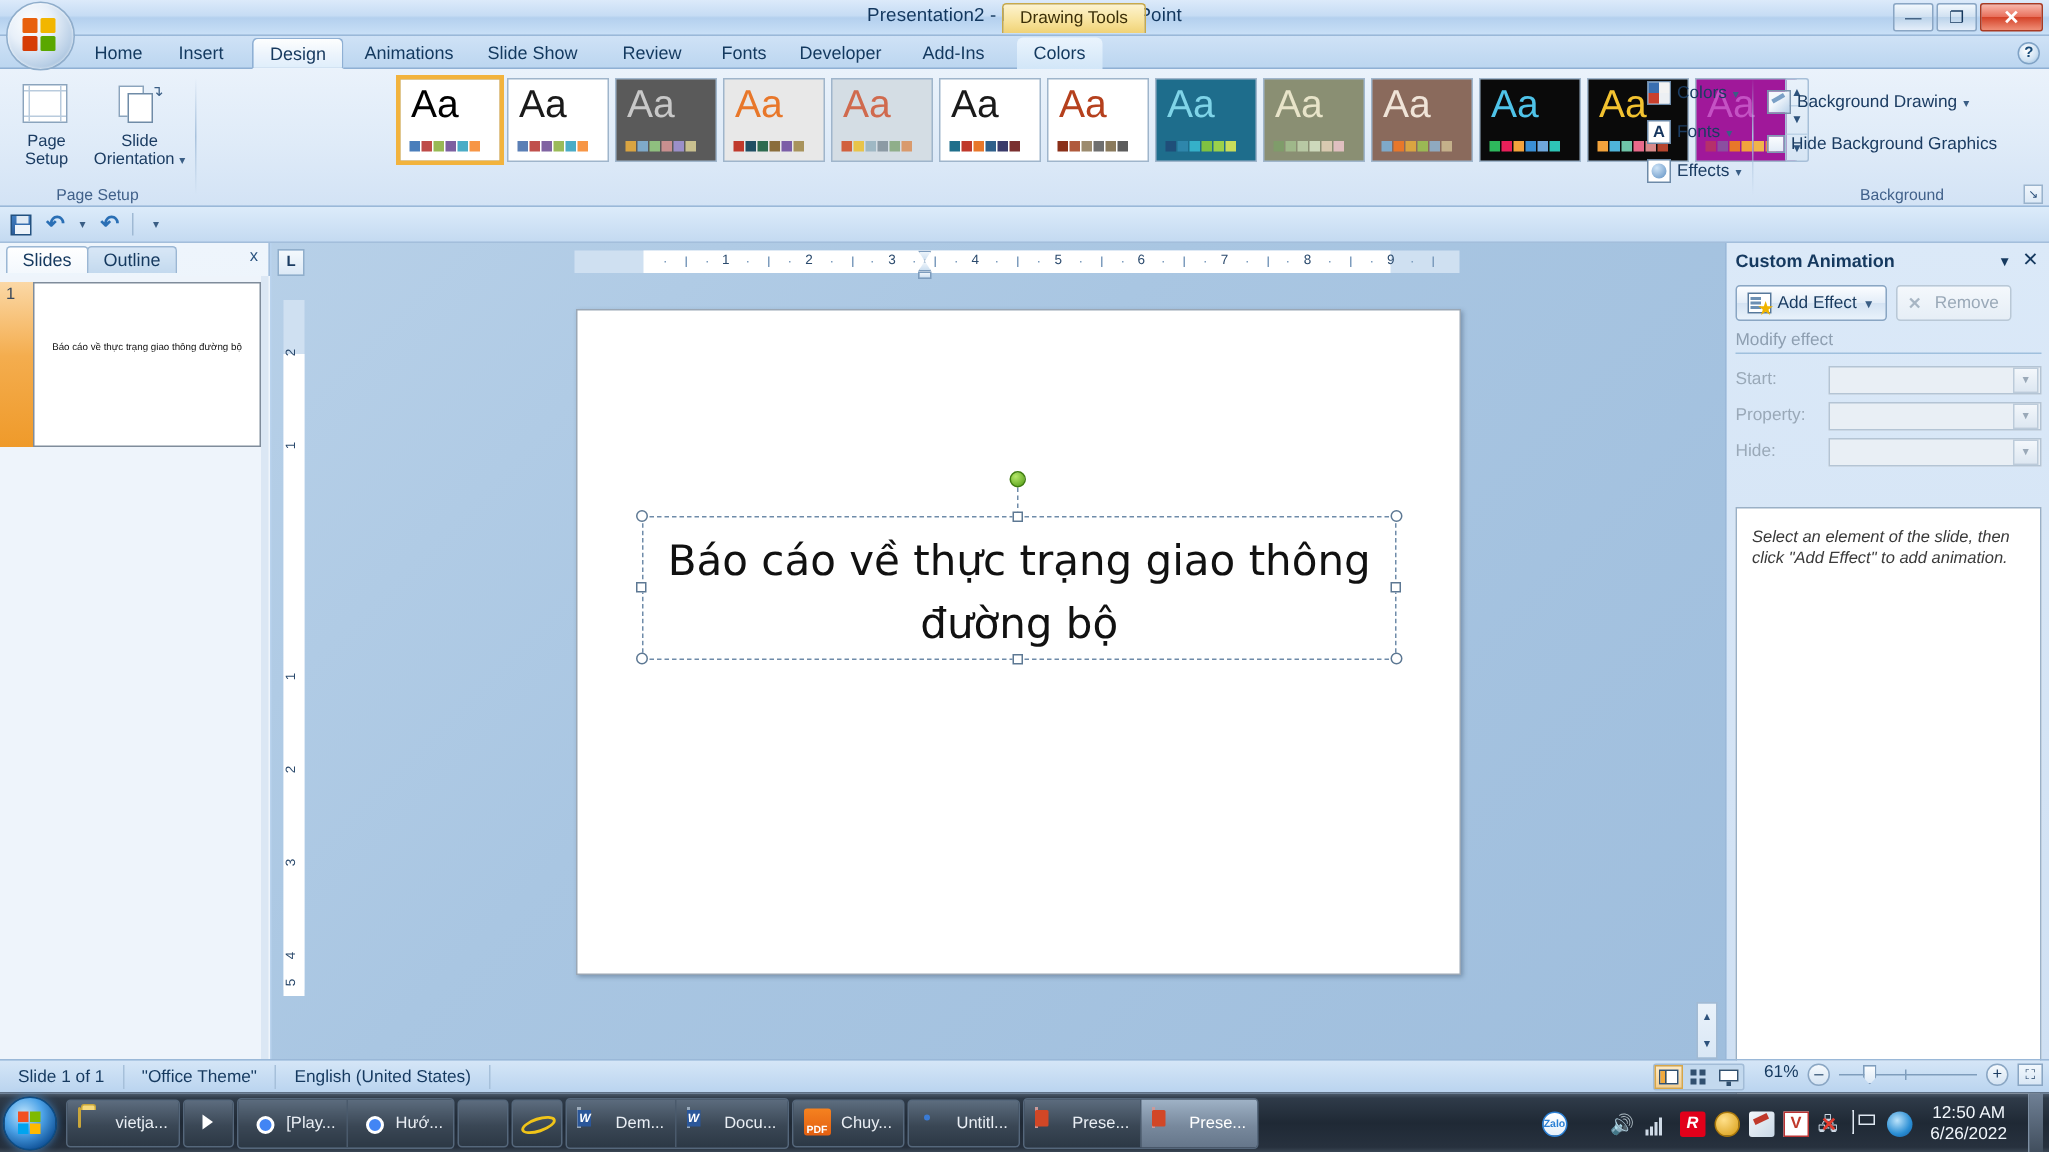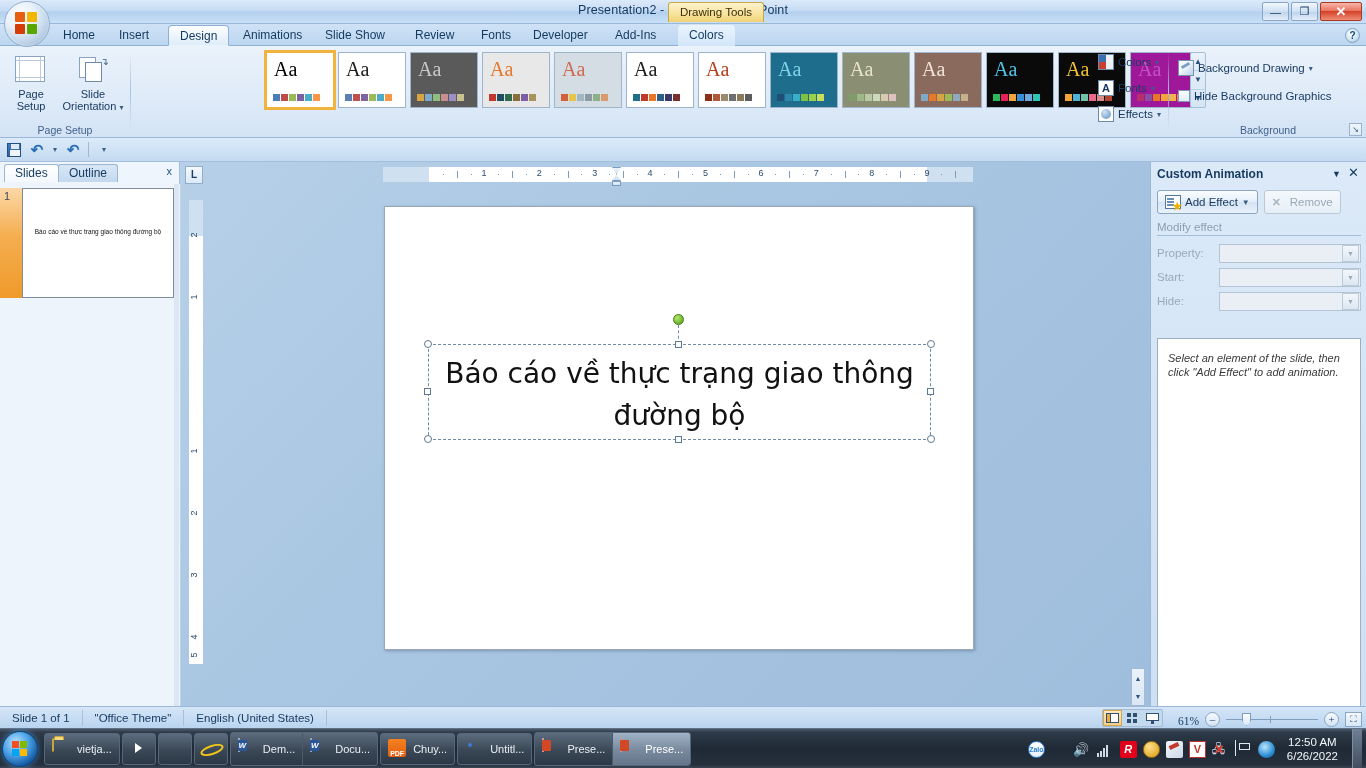--- a/index.html
+++ b/index.html
@@ -113,21 +113,21 @@
   .soico .pg2{position:absolute;left:8px;top:6px;width:17px;height:20px;background:#fff;border:1px solid #6f8ba7;}
   .soico .arr{position:absolute;right:0;top:0;font-size:10px;color:#3a5e85;}
 
   
   .themes-wrap{position:absolute; left:134px; top:6px; width:940px; height:64px;}
   .theme{
     position:absolute; top:0; width:68px; height:56px; border:1px solid #9fb5cb;
     background:#fff; overflow:hidden;
   }
   .theme.sel{ outline:3px solid #f2b33d; outline-offset:-1px; box-shadow:0 0 0 1px #fff inset; }
-  .theme .aa{ position:absolute; left:7px; top:6px; font-size:20px; line-height:20px;font-family:Liberation Serif, serif; }
+  .theme .aa{ position:absolute; left:7px; top:6px; font-size:26px; line-height:20px; }
   .theme .sw{ position:absolute; left:6px; bottom:6px; display:flex; gap:1px; }
   .theme .sw b{ display:block; width:7px; height:7px; }
   .gal-scroll{ position:absolute; right:0; top:0; width:16px; height:56px;
     background:linear-gradient(to bottom,#e8f1fa,#d6e5f4); border:1px solid #a6bfd8; border-radius:2px;
     display:flex; flex-direction:column; }
   .gal-scroll span{ flex:1; display:flex; align-items:center; justify-content:center; font-size:8px; color:#2d527c; border-bottom:1px solid #bcd2e6; }
   .gal-scroll span:last-child{border-bottom:none;}
 
   
   .smbtn{
@@ -314,21 +314,21 @@
 
   
   .statusbar{
     position:absolute; left:0; top:706px; width:1366px; height:22px;
     background:linear-gradient(to bottom,#d5e6f7,#bad4ef);
     border-top:1px solid #9ab8d8;
     display:flex; align-items:center;
   }
   .st-item{ font-size:11.5px; color:#15395f; padding:0 12px; height:16px; line-height:16px;
     border-right:1px solid #a6c0da; }
-  .st-right{ position:absolute; right:4px; top:2px; display:flex; align-items:flex-end; gap:6px;font-family:Liberation Serif, serif; }
+  .st-right{ position:absolute; right:4px; top:2px; display:flex; align-items:flex-start; gap:6px; }
   .viewbtns{ display:flex; gap:1px; background:#c3d9ee; border:1px solid #a2bcd7; border-radius:2px; }
   .vbtn{ width:19px;height:16px; display:flex;align-items:center;justify-content:center; }
   .vbtn.sel{ background:linear-gradient(to bottom,#fde9c4,#f5cf8e); border:1px solid #d9a646; }
   .vb-normal{width:13px;height:10px;border:1px solid #31506f;background:#fff;position:relative;}
   .vb-normal i{position:absolute;left:0;top:0;bottom:0;width:4px;background:#f0a93c;border-right:1px solid #31506f;}
   .vb-sorter{width:12px;height:10px;position:relative;}
   .vb-sorter i{position:absolute;width:4px;height:4px;background:#31506f;}
   .vb-show{width:13px;height:10px;position:relative;}
   .vb-show i{position:absolute;left:0;top:0;width:13px;height:8px;border:1px solid #31506f;background:#fff;}
   .vb-show b{position:absolute;left:5px;bottom:-1px;width:3px;height:3px;background:#31506f;}
@@ -839,27 +839,27 @@
           <span class="caret">▼</span>
         </div>
         <div class="btn disabled">
           <span class="remove-ico">✕</span>
           <span>Remove</span>
         </div>
       </div>
       <div class="sectitle">Modify effect</div>
       <div class="sect-rule"></div>
       <div class="frow">
-        <div class="flabel">Property:</div>
+        <div class="flabel">Start:</div>
         <div class="fsel">
             <span class="dd">▼</span>
           </div>
       </div>
       <div class="frow">
-        <div class="flabel">Start:</div>
+        <div class="flabel">Property:</div>
         <div class="fsel">
             <span class="dd">▼</span>
           </div>
       </div>
       <div class="frow">
         <div class="flabel">Hide:</div>
         <div class="fsel">
             <span class="dd">▼</span>
           </div>
       </div>
@@ -919,20 +919,30 @@
       </div>
     </div>
 
     <div class="tasks">
       <div class="titem solo">
         <span class="tico"><span class="ic-folder"></span></span>
         <span>vietja...</span>
       </div>
       <div class="titem solo" style="padding:0 6px">
         <span class="tico"><span class="ic-media"></span></span>
+      </div>
+      <div class="tgroup">
+        <div class="titem">
+          <span class="tico"><span class="ic-chrome"></span></span>
+          <span>[Play...</span>
+        </div>
+        <div class="titem">
+          <span class="tico"><span class="ic-chrome"></span></span>
+          <span>Hướ...</span>
+        </div>
       </div>
       <div class="titem solo" style="padding:0 6px">
         <span class="tico"><span class="ic-ff"></span></span>
       </div>
       <div class="titem solo" style="padding:0 6px">
         <span class="tico"><span class="ic-ie"></span></span>
       </div>
       <div class="tgroup">
         <div class="titem">
           <span class="tico"><span class="ic-word"><i>W</i><u></u></span></span>

